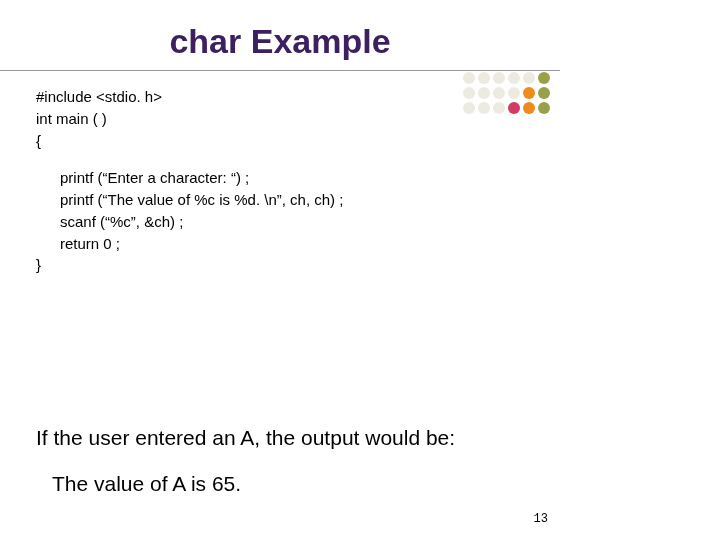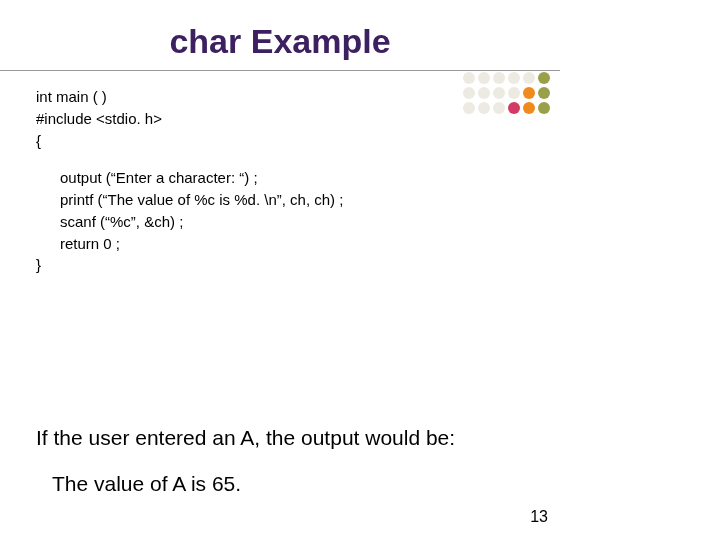--- a/index.html
+++ b/index.html
@@ -76,22 +76,23 @@
     position: absolute;
     left: 52px;
     right: 36px;
     bottom: 44px;
     font-size: 21px;
   }
   .page-num {
     position: absolute;
     right: 20px;
     bottom: 14px;
-    font-size: 16px;
+    font-size: 12px;
     color: #000;
+    font-family: Liberation Mono, monospace;
   }
 </style>
 </head>
 <body>
 
 <div class="slide">
 
   <div class="title">char Example</div>
   <div class="title-rule"></div>
 
@@ -110,25 +111,25 @@
     <div class="dot" style="background:#9aa04a"></div>
     <div class="dot" style="background:#eceae1"></div>
     <div class="dot" style="background:#eceae1"></div>
     <div class="dot" style="background:#eceae1"></div>
     <div class="dot" style="background:#d43a64"></div>
     <div class="dot" style="background:#f08a1d"></div>
     <div class="dot" style="background:#9aa04a"></div>
   </div>
 
   <div class="body">
+    <div class="code-line">#include &lt;stdio. h&gt;</div>
     <div class="code-line">int main ( )</div>
-    <div class="code-line">#include &lt;stdio. h&gt;</div>
     <div class="code-line">{</div>
     <div class="spacer"></div>
-    <div class="code-line indent1">output (“Enter a character: “) ;</div>
+    <div class="code-line indent1">printf (“Enter a character: “) ;</div>
     <div class="code-line indent1">printf (“The value of %c is %d. \n”, ch, ch) ;</div>
     <div class="code-line indent1">scanf (“%c”, &amp;ch) ;</div>
     <div class="code-line indent1">return 0 ;</div>
     <div class="code-line">}</div>
   </div>
 
   <div class="footer-text">If the user entered an A, the output would be:</div>
   <div class="output-text">The value of A is 65.</div>
 
   <div class="page-num">13</div>

